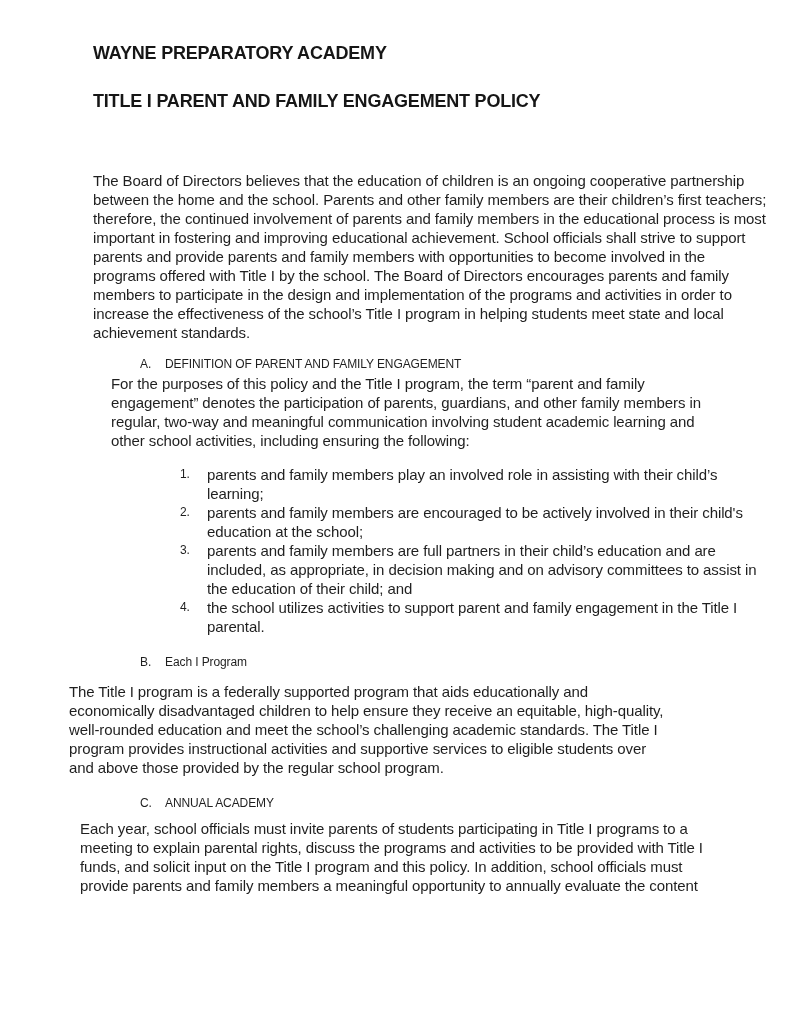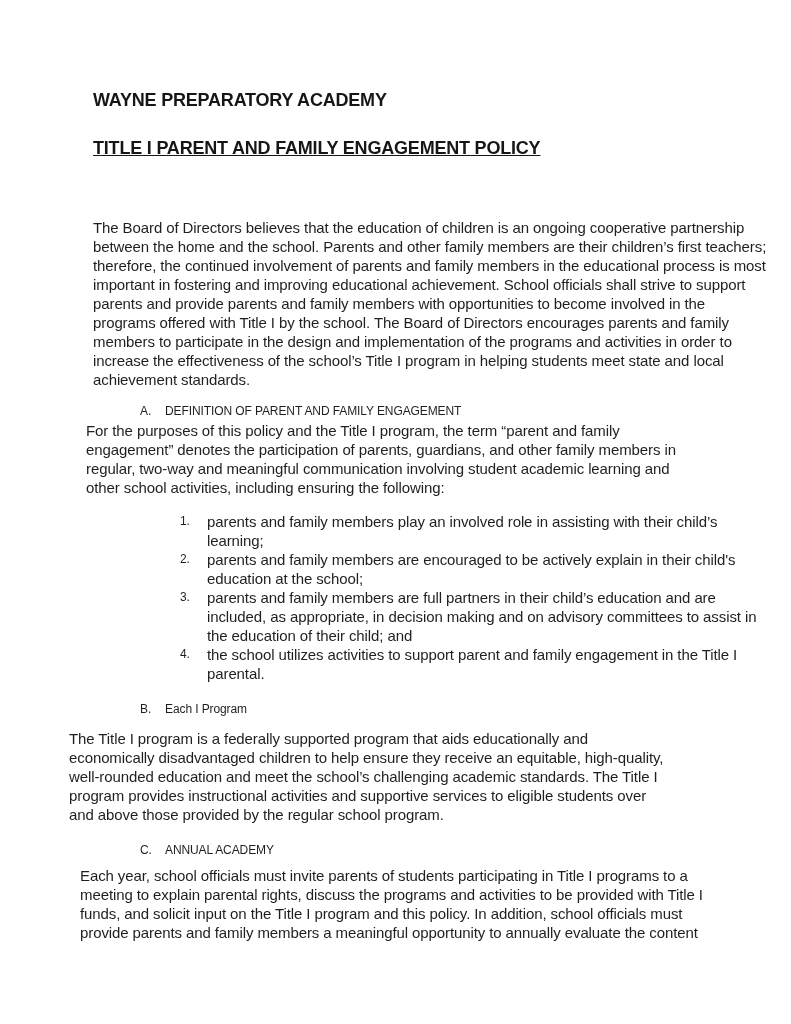--- a/index.html
+++ b/index.html
@@ -9,34 +9,33 @@
   }
   .page {
     position: relative;
     width: 791px;
     height: 972px;
     background: #ffffff;
     overflow: hidden;
     font-family: "Liberation Sans", "DejaVu Sans", sans-serif;
     color: #1f1f1f;
     box-sizing: border-box;
-    padding-top: 89px;
+    padding-top: 42px;
   }
   .doc-title {
     margin: 0 0 0 93px;
     font-size: 18px;
     line-height: 22px;
     font-weight: bold;
     color: #161616;
     letter-spacing: -0.2px;
     white-space: pre;
   }
   .doc-title.second {
     margin-top: 26px;
-    text-decoration: underline;
   }
   .body-text {
     font-size: 15px;
     line-height: 19px;
     letter-spacing: -0.1px;
     white-space: pre;
     margin: 0;
   }
   .intro {
     margin: 59px 0 0 93px;
@@ -45,21 +44,21 @@
     display: flex;
     margin-left: 140px;
     font-size: 12px;
     line-height: 19px;
     letter-spacing: -0.1px;
   }
   .section-heading .label {
     flex: 0 0 25px;
   }
   .sec-a { margin-top: 13px; }
-  .sec-a-body { margin-left: 86px; }
+  .sec-a-body { margin-left: 111px; }
   .list {
     margin: 15px 0 0 180px;
   }
   .list-item {
     display: flex;
   }
   .list-item .num {
     flex: 0 0 27px;
     font-size: 12px;
     line-height: 19px;
@@ -98,21 +97,21 @@
 other school activities, including ensuring the following:</p>
 
   <div class="list">
     <div class="list-item">
       <span class="num">1.</span>
       <span class="body-text">parents and family members play an involved role in assisting with their child’s
 learning;</span>
     </div>
     <div class="list-item">
       <span class="num">2.</span>
-      <span class="body-text">parents and family members are encouraged to be actively explain in their child's
+      <span class="body-text">parents and family members are encouraged to be actively involved in their child's
 education at the school;</span>
     </div>
     <div class="list-item">
       <span class="num">3.</span>
       <span class="body-text">parents and family members are full partners in their child’s education and are
 included, as appropriate, in decision making and on advisory committees to assist in
 the education of their child; and</span>
     </div>
     <div class="list-item">
       <span class="num">4.</span>

